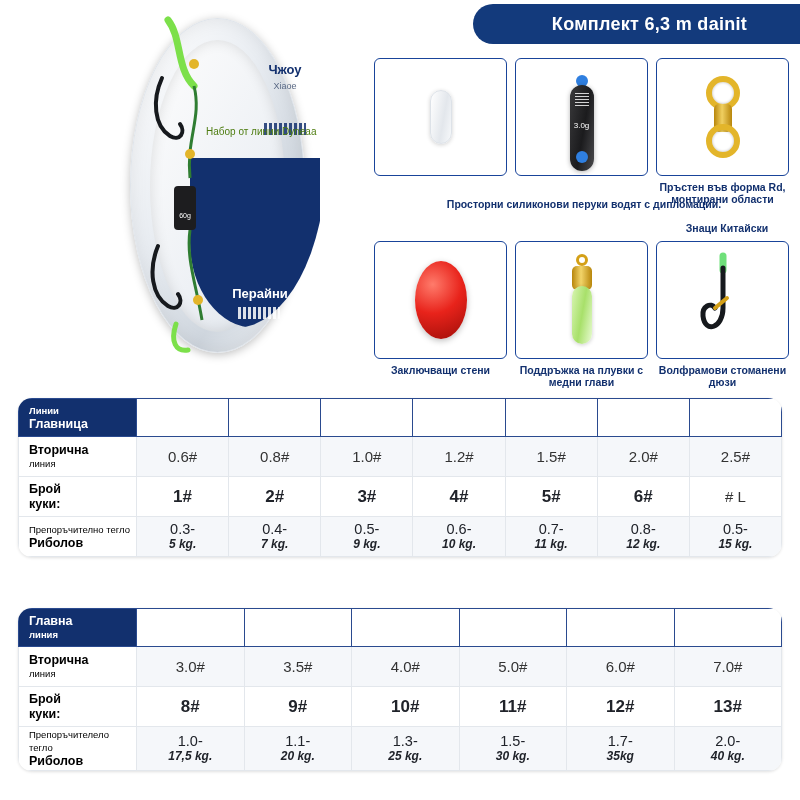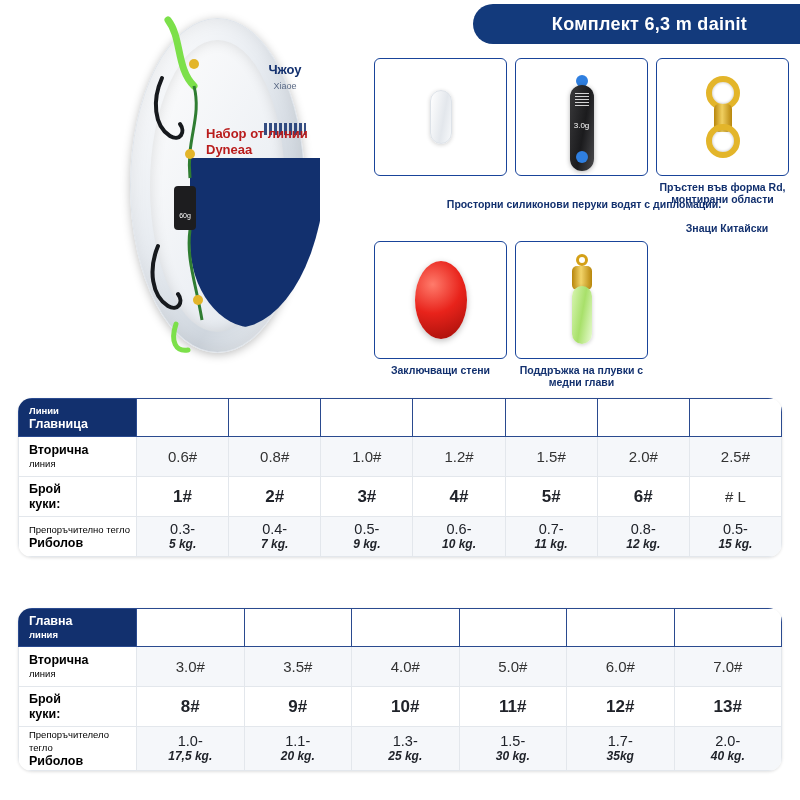--- a/index.html
+++ b/index.html
@@ -77,23 +77,23 @@
   }
   .label-sub {
     font-size: 9px;
     font-weight: normal;
     color: #5b6a86;
   }
   .label-text-mid {
     position: absolute;
     left: 96px; top: 118px;
     width: 120px;
-    color: #b91c1c;
-    font-size: 13px;
-    font-weight: bold;
+    color: #4d7c0f;
+    font-size: 10px;
+    font-weight: normal;
     line-height: 1.25;
   }
   .label-text-white {
     position: absolute;
     left: 100px; top: 278px;
     width: 100px;
     color: #ffffff;
     font-size: 13px;
     font-weight: bold;
     text-align: center;
@@ -310,20 +310,24 @@
   </div>
 
   <div class="label-text-top">
     <span>Чжоу</span><br>
     <span class="label-sub">Xiaoe</span>
     <div class="brandmark" style="left:34px;top:30px;position:relative;"></div>
   </div>
 
   <div class="label-text-mid">Набор от линии Dyneaa</div>
 
+  <div class="label-text-white">
+    <span>Перайни</span>
+    <div class="brandmark white" style="position:relative;left:28px;top:6px;"></div>
+  </div>
 </div>
 
 <div class="features">
 
   <div class="frow">
     <div>
       <div class="fcard">
         <div class="bead"></div>
       </div>
       <div class="fcap"></div>
@@ -363,20 +367,30 @@
     <div>
       <div class="fcard">
         <div class="gfloat">
           <div class="eye"></div>
           <div class="head"></div>
           <div class="body"></div>
         </div>
       </div>
       <div class="fcap">Поддръжка на плувки с медни глави</div>
     </div>
+    <div>
+      <div class="fcard hookcard">
+        <svg width="60" height="100" viewBox="0 0 60 100">
+          <path d="M30 6 L30 20" stroke="#6fe07a" stroke-width="7" stroke-linecap="round"></path>
+          <path d="M30 18 L30 58 C30 78, 12 84, 10 66 C9 56, 18 52, 22 58" stroke="#16191d" stroke-width="5" fill="none" stroke-linecap="round"></path>
+          <path d="M22 58 L34 48" stroke="#d4a017" stroke-width="4" stroke-linecap="round"></path>
+        </svg>
+      </div>
+      <div class="fcap">Волфрамови стоманени дюзи</div>
+    </div>
   </div>
 </div>
 
 <div class="caption-wide">Просторни силиконови перуки водят с дипломации.</div>
 <div style="position:absolute;left:660px;top:222px;width:134px;text-align:center;font-size:10.5px;font-weight:bold;color:#12306e;line-height:1.2;">Знаци Китайски</div>
 
 <div class="table-block" id="table1">
   <table>
     <tbody>
         <tr class="hdrrow">

